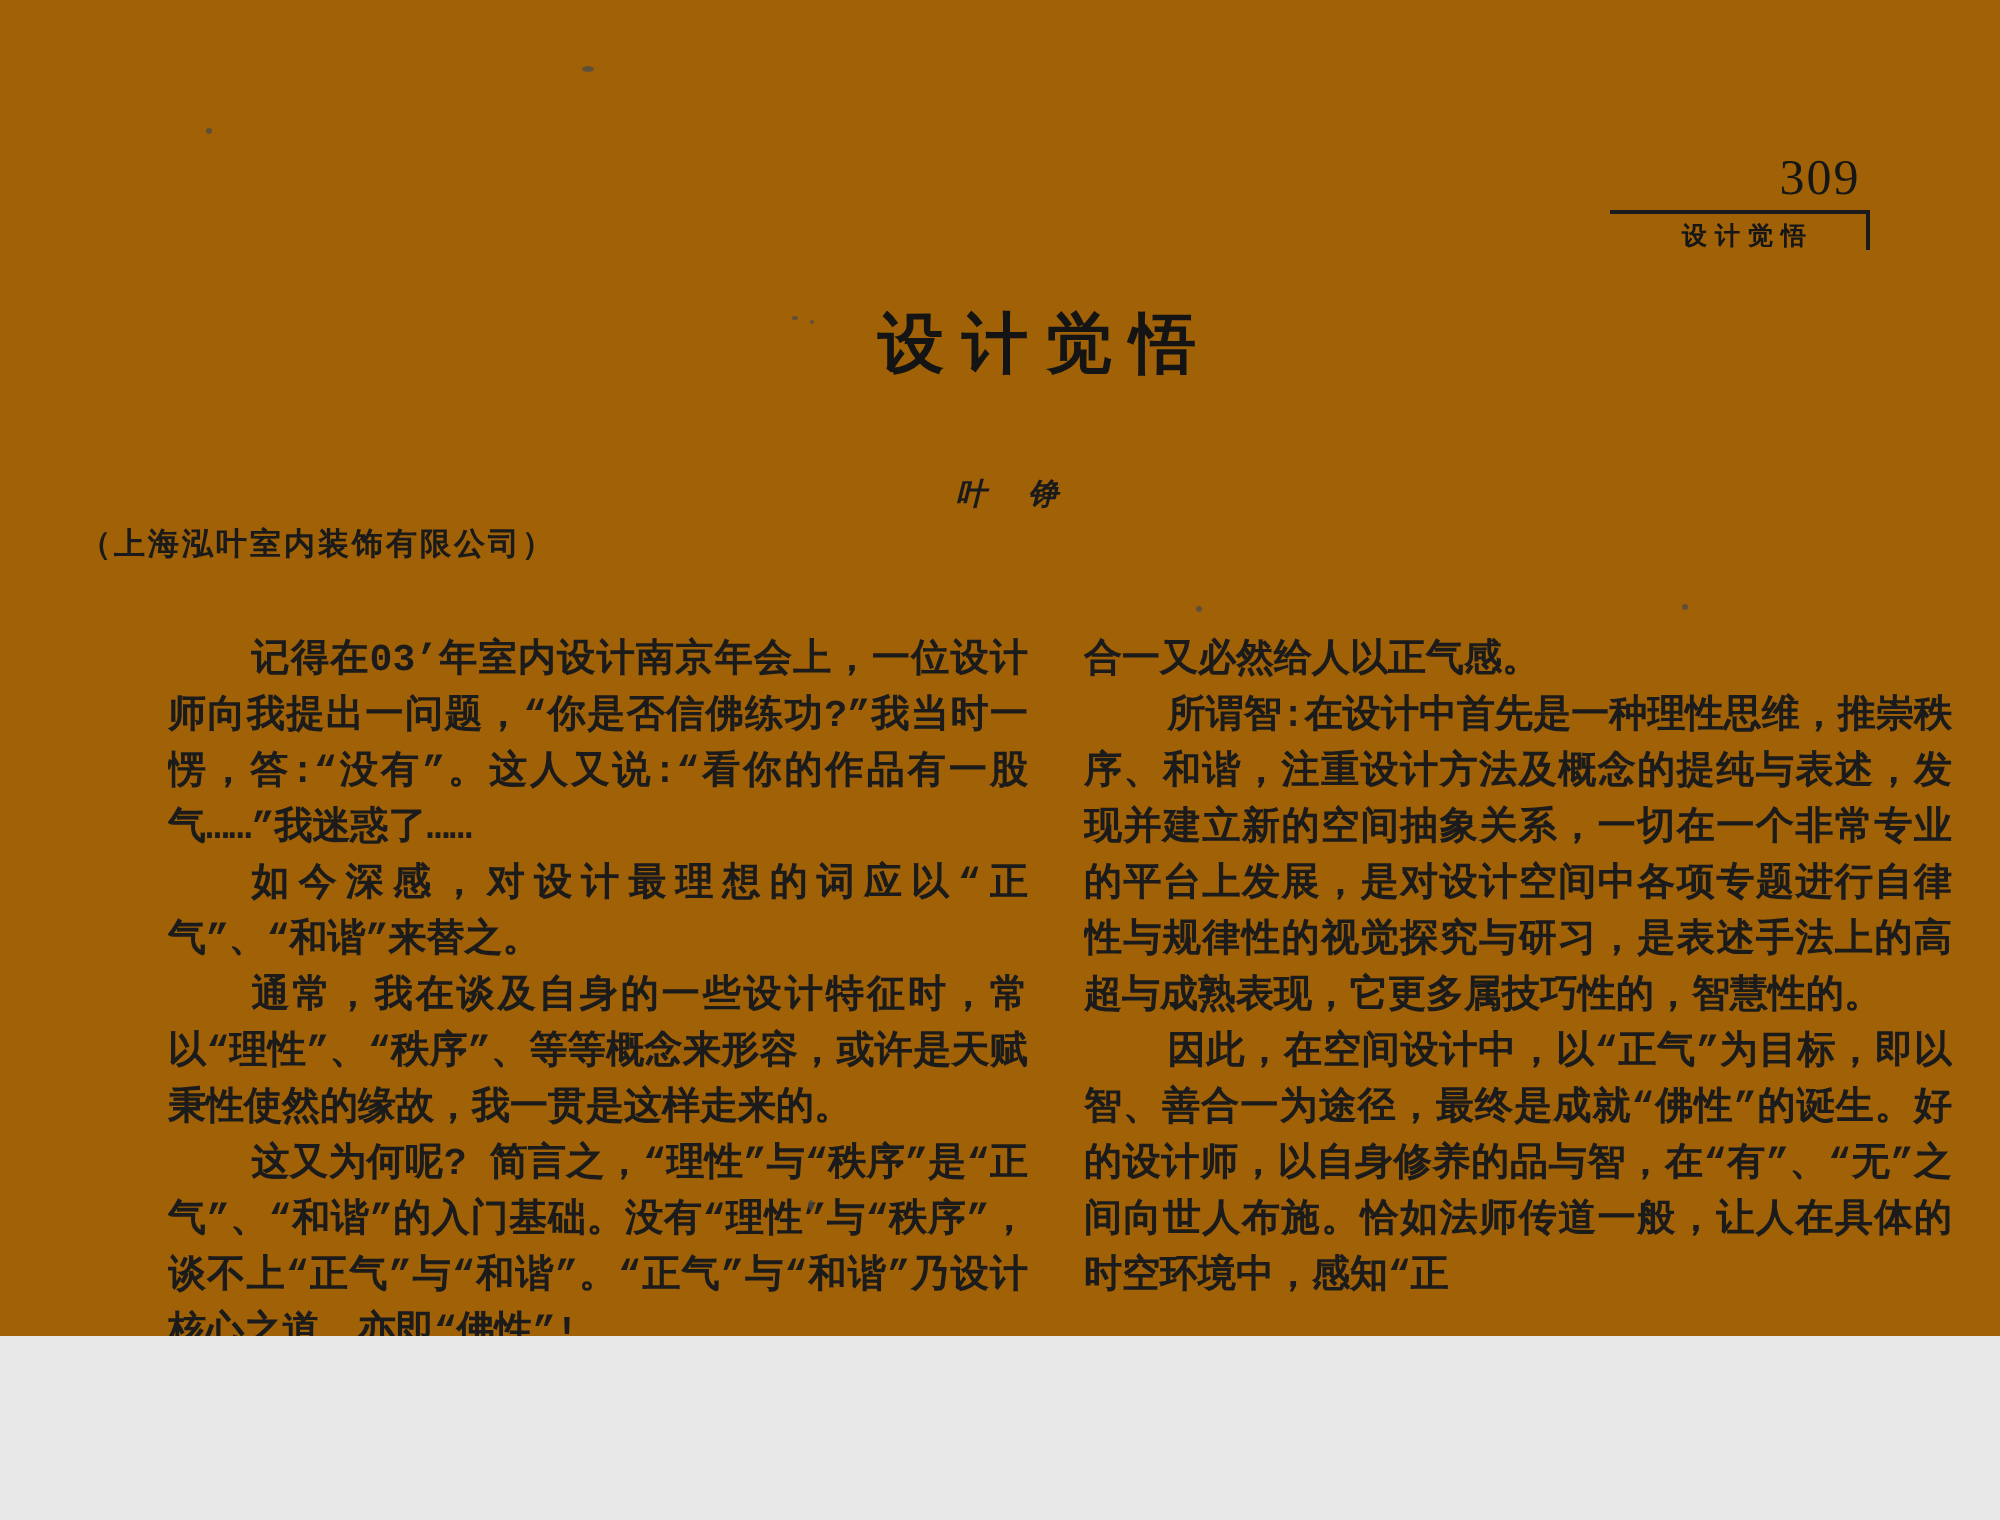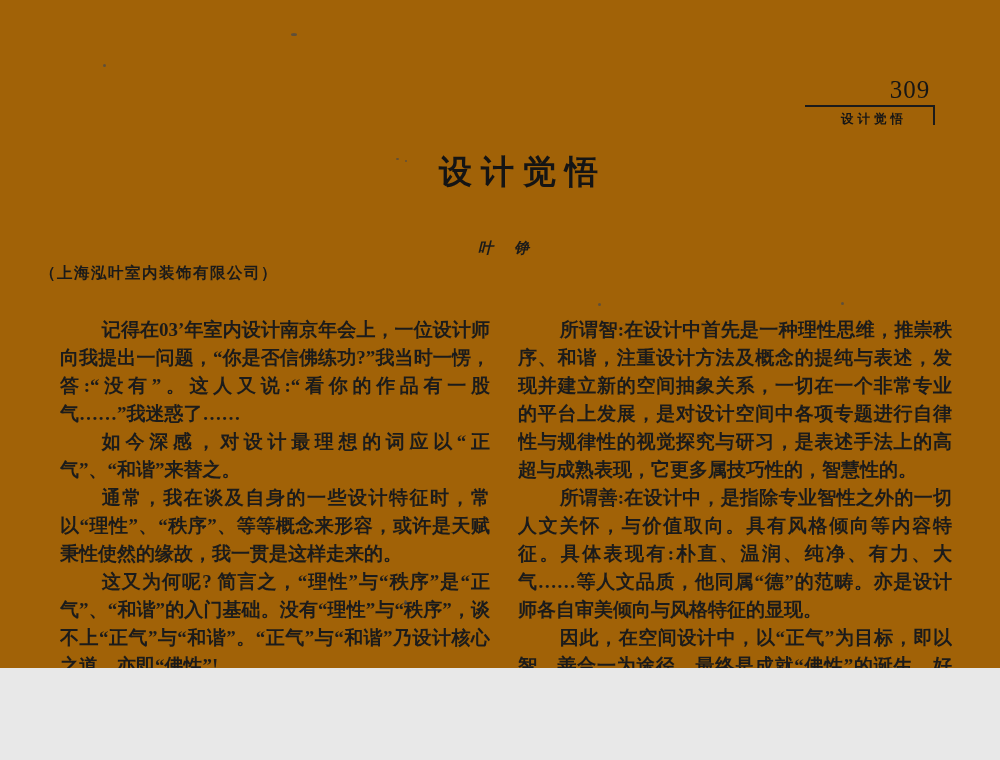--- a/index.html
+++ b/index.html
@@ -75,24 +75,25 @@
     font-weight: 600;
     letter-spacing: 1.5px;
     line-height: 20px;
     color: #1a1a1a;
   }
 
   
   .columns {
     display: flex;
     margin-top: 33px;
-    padding-left: 60px;
+    padding-left: 84px;
     gap: 28px;
     height: 444px;
     overflow: hidden;
+    font-family: Liberation Mono, monospace;
   }
   .col { overflow: hidden; }
   .col-left  { width: 430px; }
   .col-right { width: 434px; }
   .col p {
     margin: 0;
     font-size: 19px;
     line-height: 28px;
     font-weight: 600;
     text-align: justify;
@@ -129,22 +130,22 @@
 
     <div class="col col-left">
       <p class="indent">记得在03’年室内设计南京年会上，一位设计师向我提出一问题，“你是否信佛练功?”我当时一愣，答:“没有”。这人又说:“看你的作品有一股气……”我迷惑了……</p>
       <p class="indent">如今深感，对设计最理想的词应以“正气”、“和谐”来替之。</p>
       <p class="indent">通常，我在谈及自身的一些设计特征时，常以“理性”、“秩序”、等等概念来形容，或许是天赋秉性使然的缘故，我一贯是这样走来的。</p>
       <p class="indent">这又为何呢? 简言之，“理性”与“秩序”是“正气”、“和谐”的入门基础。没有“理性”与“秩序”，谈不上“正气”与“和谐”。“正气”与“和谐”乃设计核心之道，亦即“佛性”!</p>
 
     </div>
 
     <div class="col col-right">
+      <p>合一又必然给人以正气感。</p>
       <p class="indent">所谓智:在设计中首先是一种理性思维，推崇秩序、和谐，注重设计方法及概念的提纯与表述，发现并建立新的空间抽象关系，一切在一个非常专业的平台上发展，是对设计空间中各项专题进行自律性与规律性的视觉探究与研习，是表述手法上的高超与成熟表现，它更多属技巧性的，智慧性的。</p>
-      <p class="indent">所谓善:在设计中，是指除专业智性之外的一切人文关怀，与价值取向。具有风格倾向等内容特征。具体表现有:朴直、温润、纯净、有力、大气……等人文品质，他同属“德”的范畴。亦是设计师各自审美倾向与风格特征的显现。</p>
       <p class="indent">因此，在空间设计中，以“正气”为目标，即以智、善合一为途径，最终是成就“佛性”的诞生。好的设计师，以自身修养的品与智，在“有”、“无”之间向世人布施。恰如法师传道一般，让人在具体的时空环境中，感知“正</p>
     </div>
 
   </div>
 
   <div class="speck" style="top:33px;left:291px;width:6px;height:3px;"></div>
   <div class="speck" style="top:64px;left:103px;width:3px;height:3px;"></div>
   <div class="speck" style="top:158px;left:396px;width:3px;height:2px;"></div>
   <div class="speck" style="top:160px;left:405px;width:2px;height:2px;"></div>
   <div class="speck" style="top:303px;left:598px;width:3px;height:3px;"></div>

